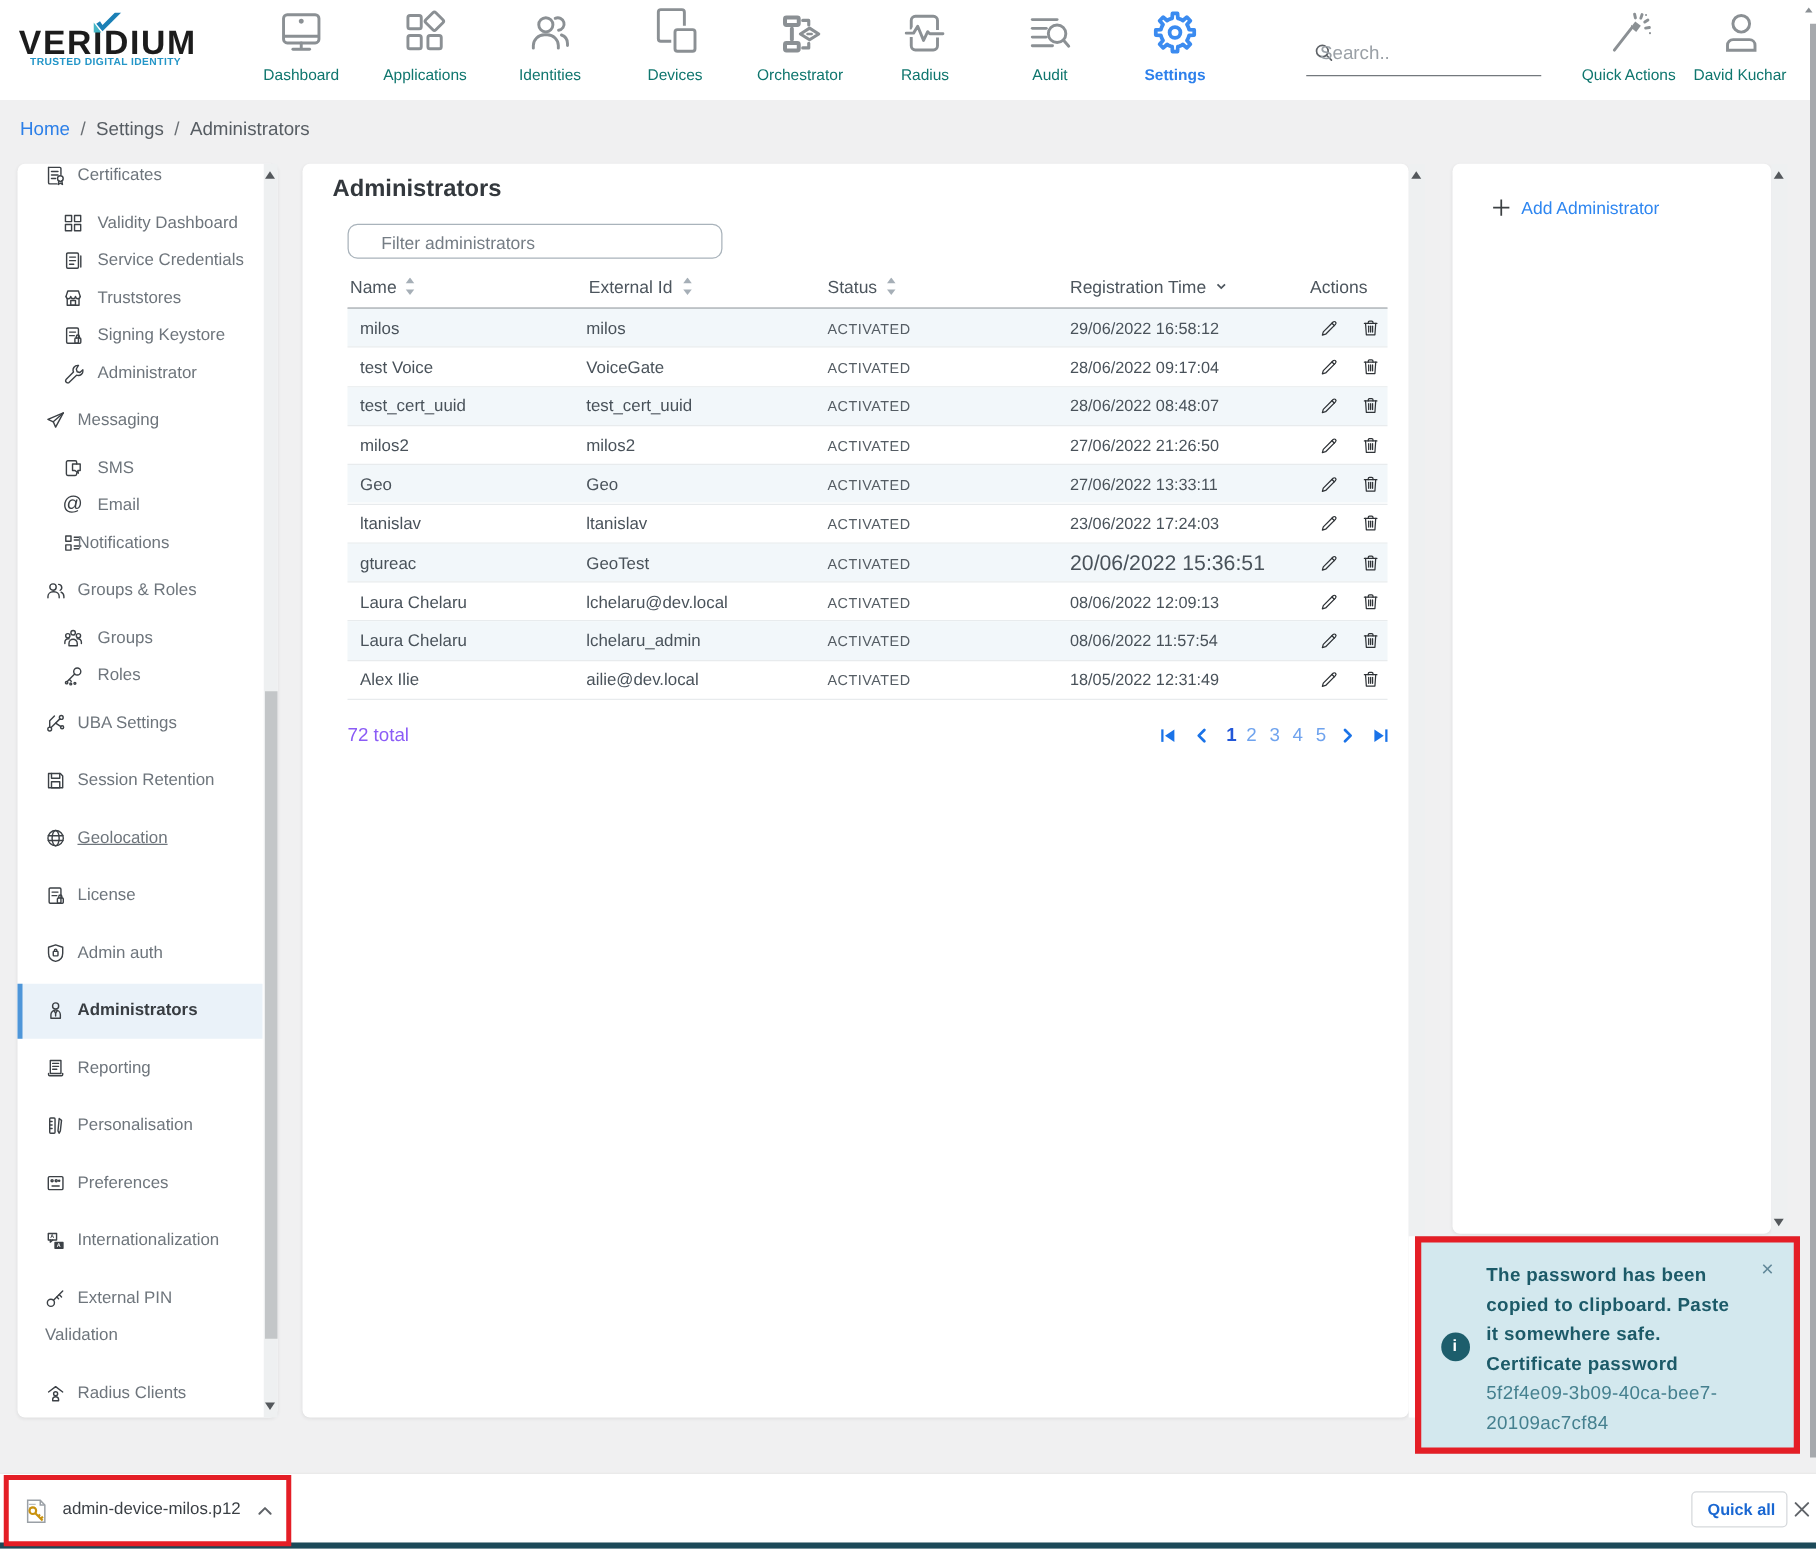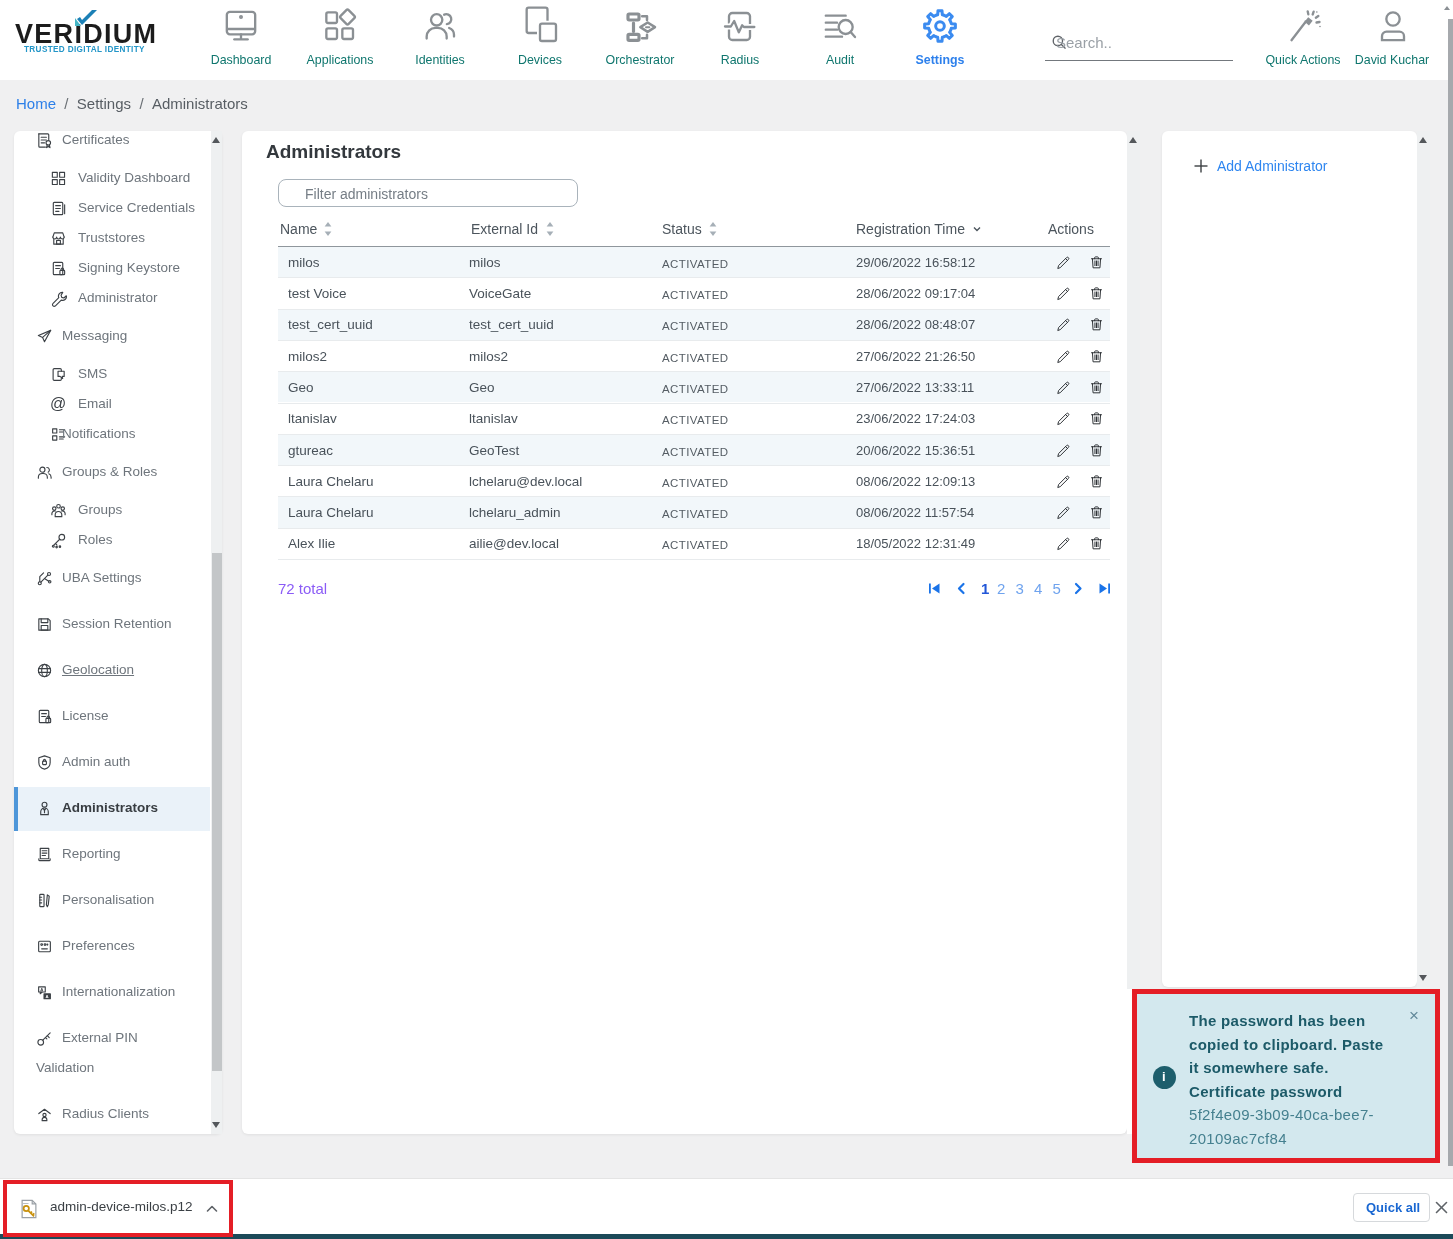--- a/index.html
+++ b/index.html
@@ -415,21 +415,21 @@
     <path d="M5.5 6l1 14.5h11l1-14.5" fill="none"></path>
     <line x1="9.5" y1="9.5" x2="9.5" y2="17"></line>
     <line x1="12" y1="9.5" x2="12" y2="17"></line>
     <line x1="14.5" y1="9.5" x2="14.5" y2="17"></line>
   </svg>
 <div class="abs" style="left:278px;top:433.8px;width:832px;border-top:1px solid #e8ebed"></div>
 <div class="abs" style="left:278px;top:434.8px;width:832px;height:30.3px;background:#f2f7fa"></div>
 <div class="cell" style="left:288px;top:441.5px">gtureac</div>
 <div class="cell" style="left:469px;top:441.5px">GeoTest</div>
 <div class="cell" style="left:662px;top:442.5px;font-size:11.5px;letter-spacing:0.4px;color:#555d64">ACTIVATED</div>
-<div class="cell" style="left:856px;top:441.5px;font-size:13px">20/06/2022 15:36:51</div>
+<div class="cell" style="left:856px;top:441.5px;font-size:17px">20/06/2022 15:36:51</div>
 <svg class="abs" style="left:1056.0px;top:442.5px" width="15" height="15" viewBox="0 0 24 24" fill="none" stroke="#2f3337" stroke-width="1.6" stroke-linecap="round" stroke-linejoin="round">
     <path d="M3 21l1.2-4.2L16.8 4.2a2.1 2.1 0 0 1 3 3L7.2 19.8z"></path>
     <path d="M15.3 5.7l3 3"></path>
   </svg>
 <svg class="abs" style="left:1089.0px;top:442.5px" width="15" height="15" viewBox="0 0 24 24" fill="none" stroke="#2f3337" stroke-width="1.6" stroke-linecap="round" stroke-linejoin="round">
     <path d="M4 6h16"></path>
     <path d="M9 6V4.5A1.5 1.5 0 0 1 10.5 3h3A1.5 1.5 0 0 1 15 4.5V6"></path>
     <path d="M5.5 6l1 14.5h11l1-14.5" fill="none"></path>
     <line x1="9.5" y1="9.5" x2="9.5" y2="17"></line>
     <line x1="12" y1="9.5" x2="12" y2="17"></line>

